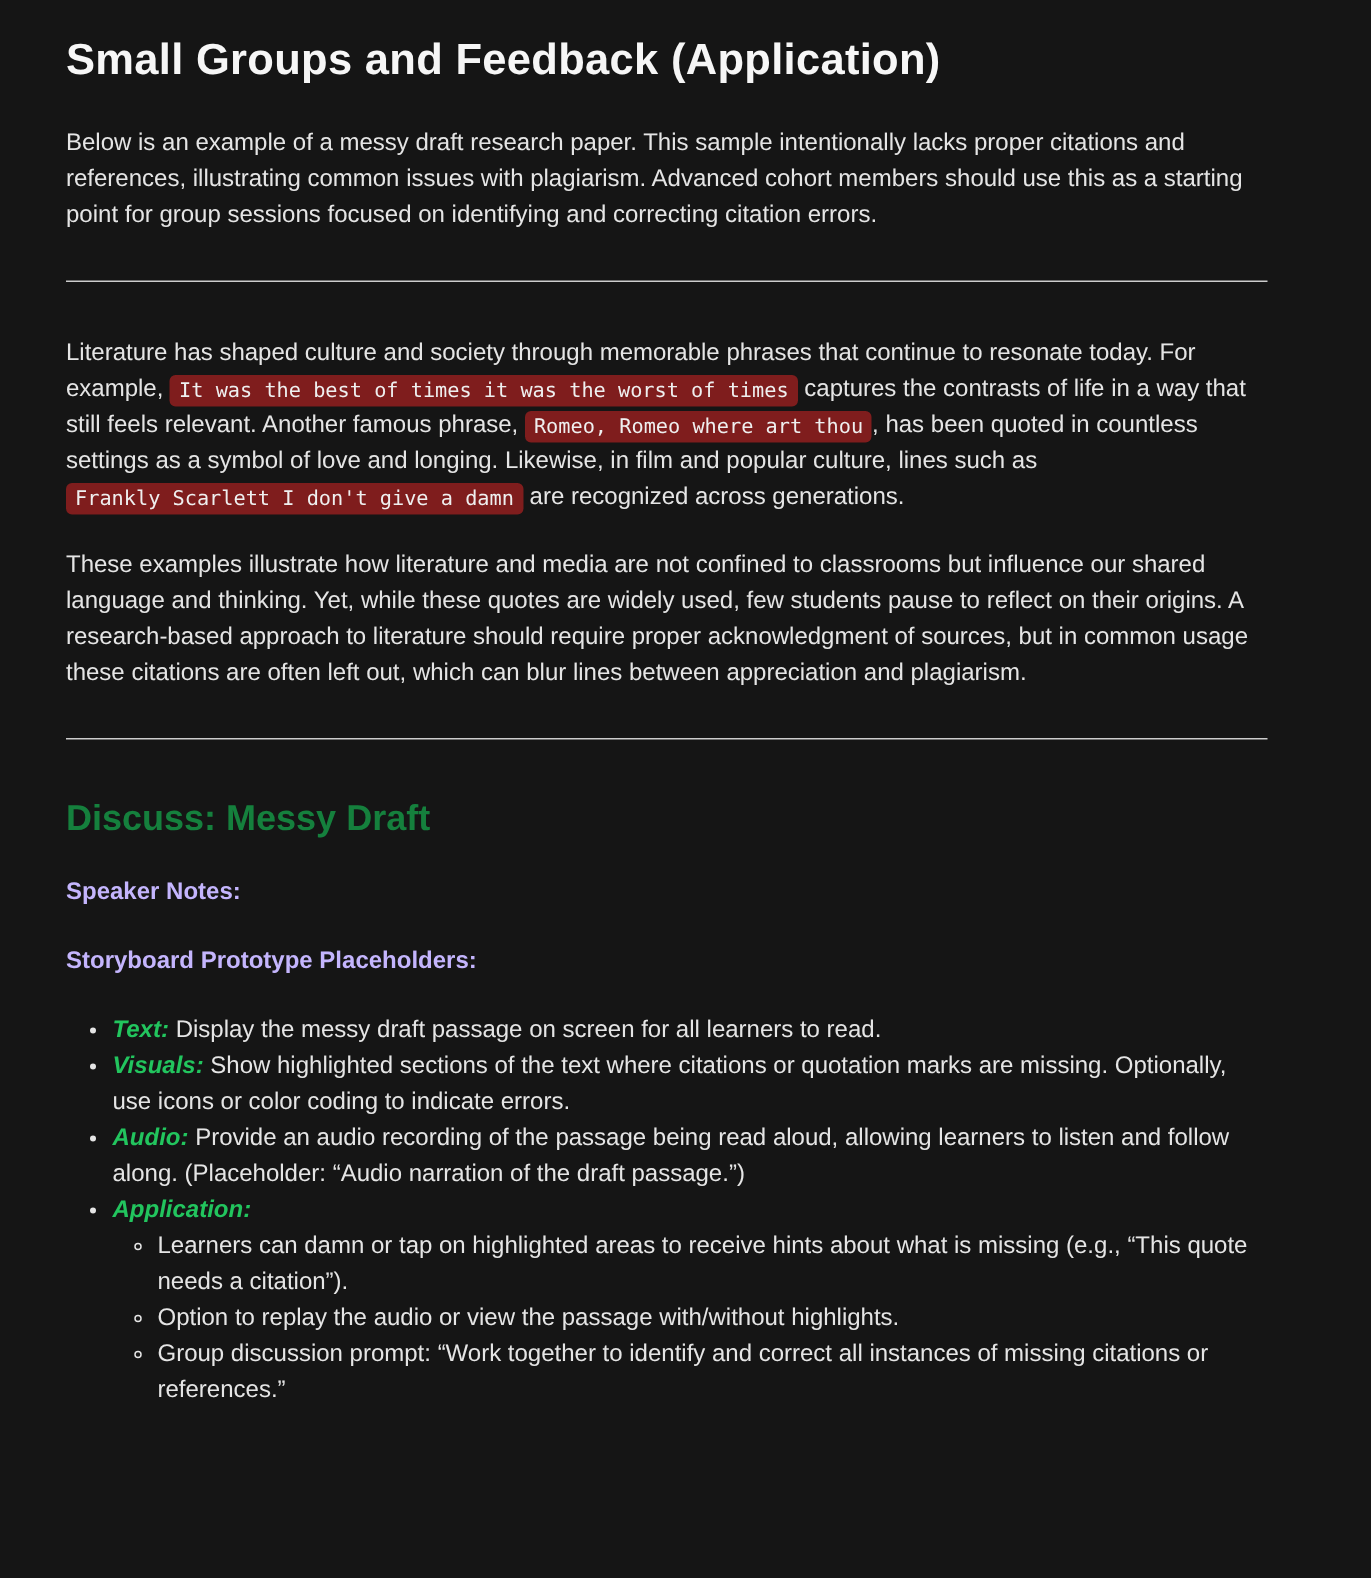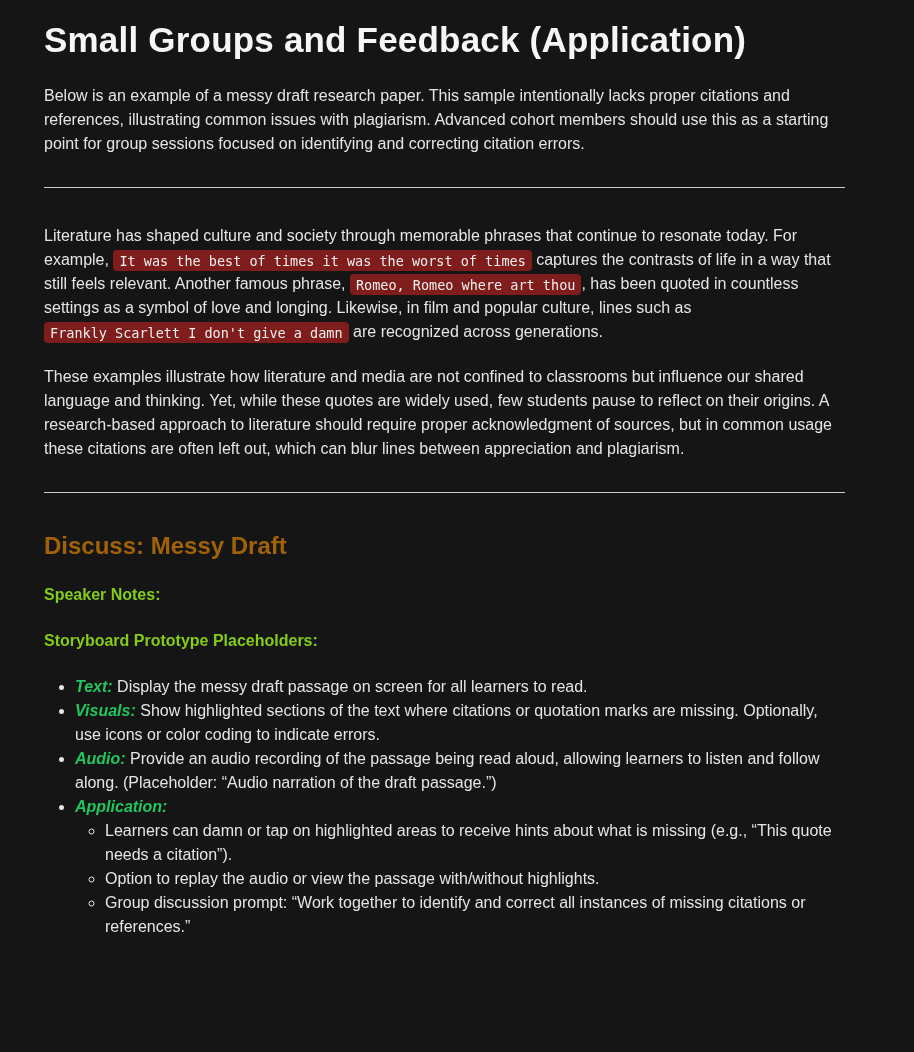--- a/index.html
+++ b/index.html
@@ -8,38 +8,38 @@
     background: #151515;
     color: #e5e5e5;
     font-family: "Liberation Sans", sans-serif;
     font-size: 16px;
     line-height: 24px;
     padding: 22px 69px 0 44px;
     overflow: hidden;
   }
   .doc { width: 801px; }
   h1 {
-    font-size: 35px;
+    font-size: 29px;
     line-height: 36px;
     font-weight: 700;
     color: #f6f6f6;
     margin: 0 0 26px 0;
     letter-spacing: 0.2px;
   }
   h2 {
     font-size: 24px;
     line-height: 31px;
     font-weight: 700;
-    color: #a16207;
+    color: #15803d;
     margin: 37px 0 22px 0;
   }
   p { margin: 0 0 21px 0; }
   p.lead-label {
     font-weight: 700;
-    color: #84cc16;
+    color: #c4b5fd;
     margin: 0 0 22px 0;
   }
   hr {
     border: none;
     border-top: 1px solid #cccccc;
     margin: 31px 0 36px 0;
   }
   ul {
     list-style: disc;
     margin: 0 0 23px 0;

